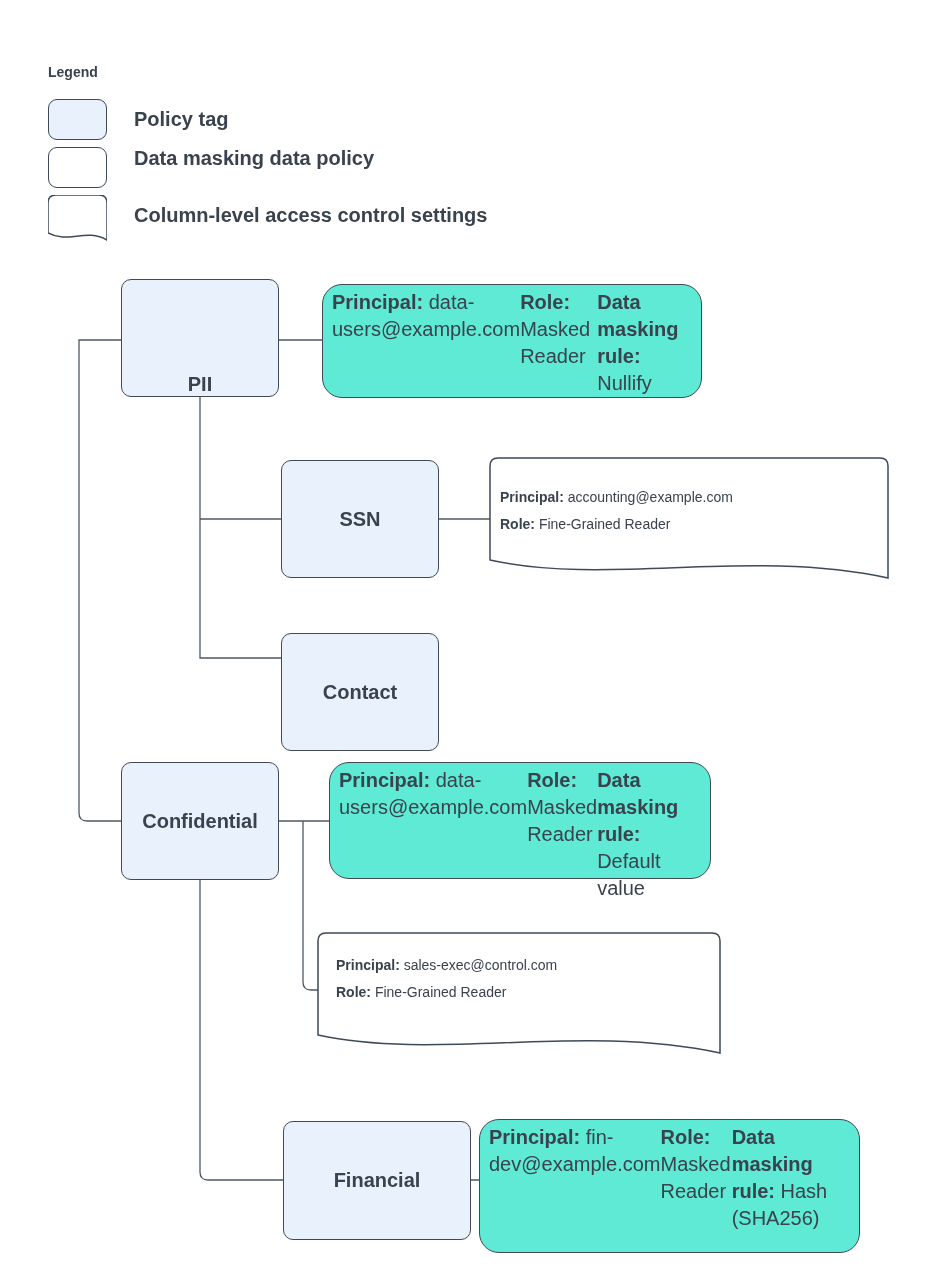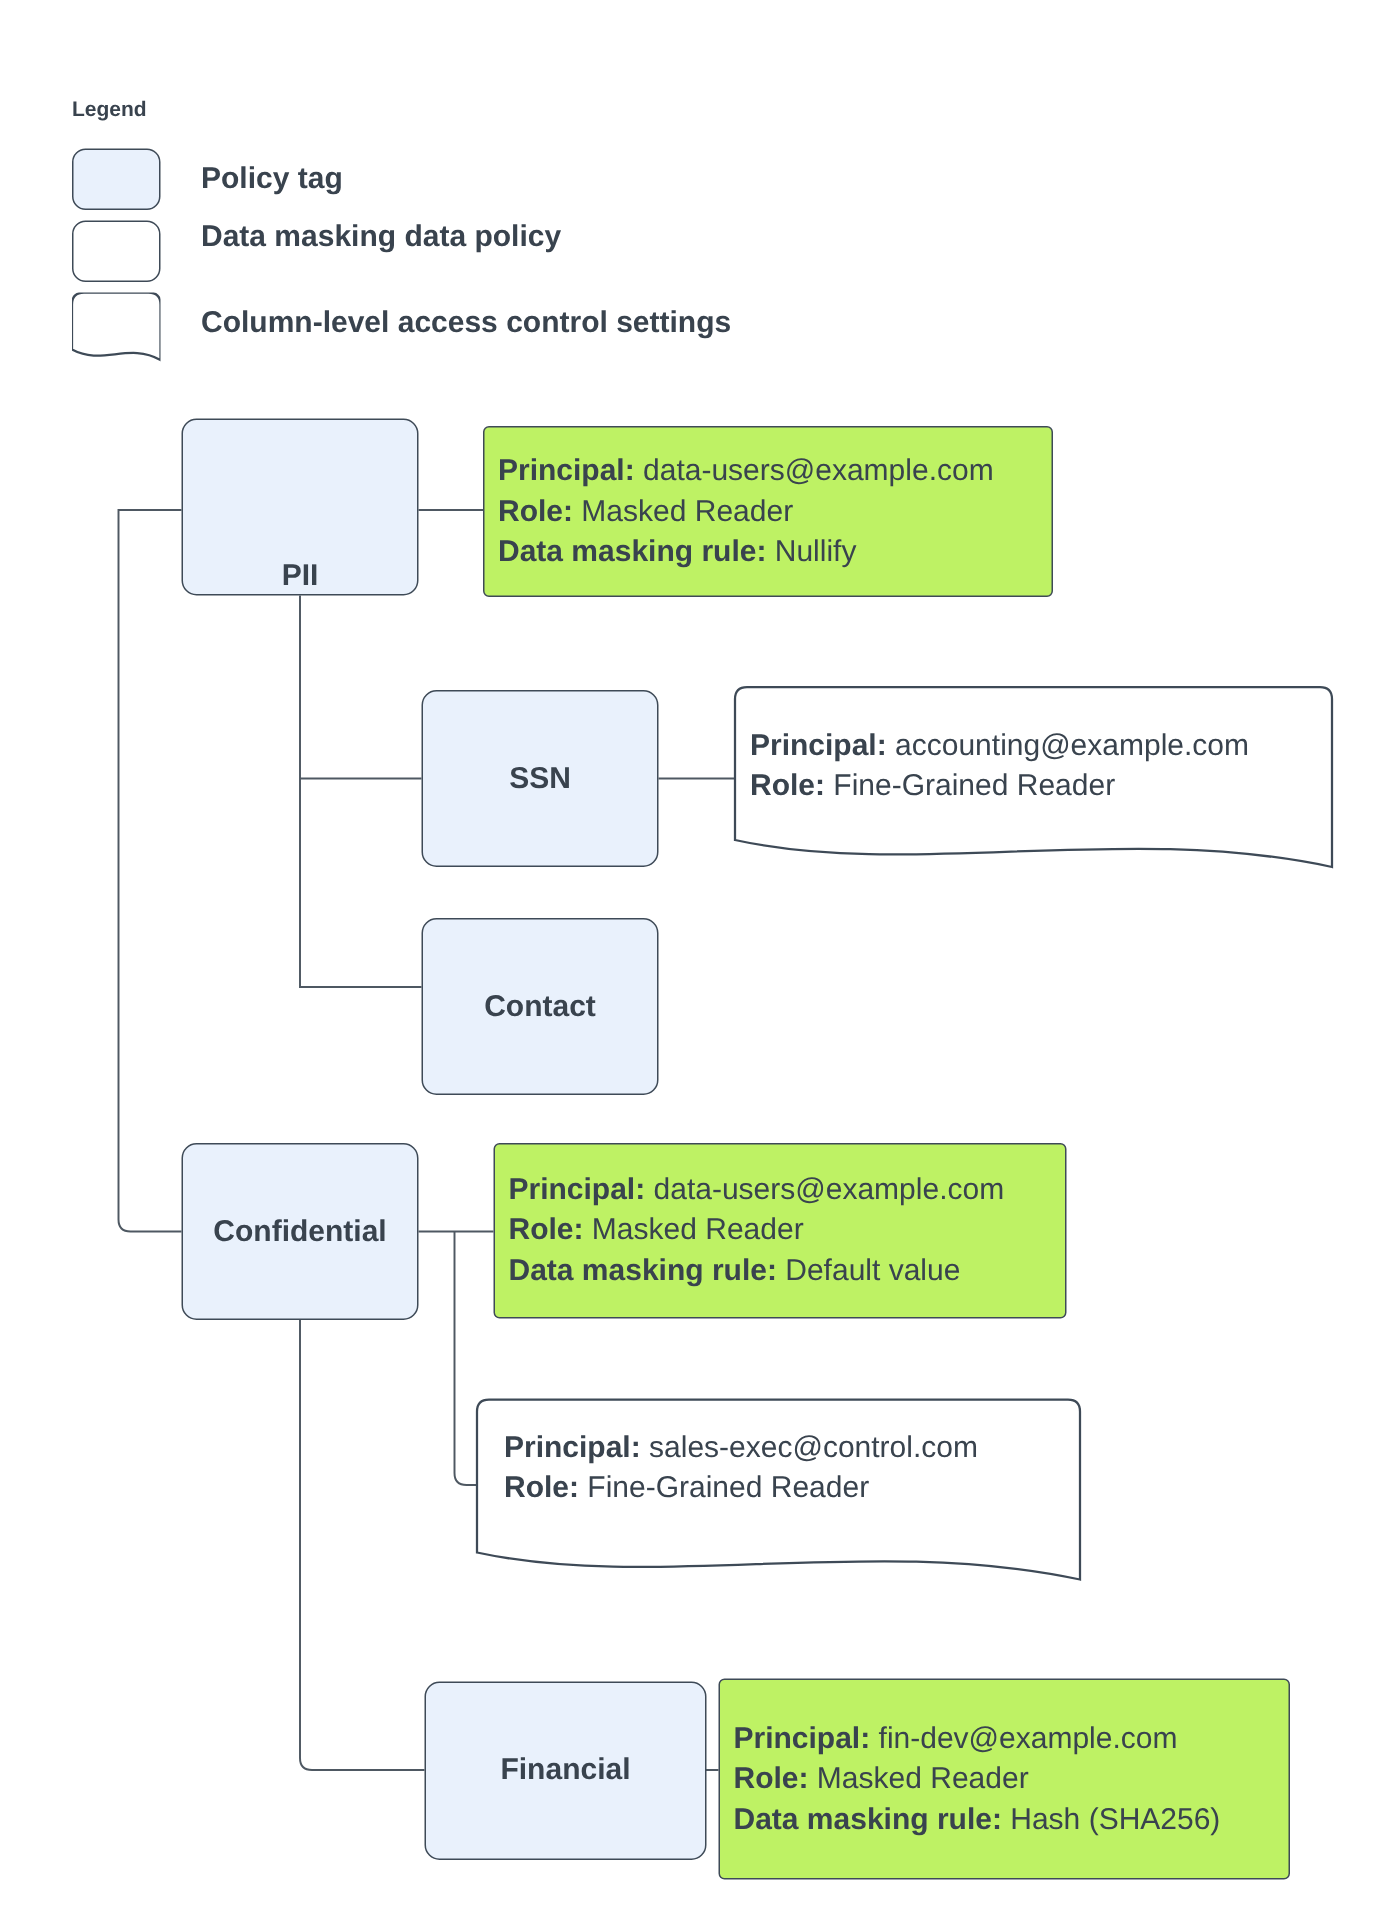--- a/index.html
+++ b/index.html
@@ -18,34 +18,34 @@
   .lswatch.white{background:#ffffff;}
   .lwave{margin-right:27px;flex:none;display:block;}
   .llabel{font-size:20px;font-weight:bold;white-space:nowrap;}
   .lrow3 .llabel{line-height:41px;}
 
   
   .node{position:absolute;background:#e9f1fc;border:1.5px solid #3e4a57;border-radius:10px;box-sizing:border-box;
         display:flex;align-items:center;justify-content:center;font-size:20px;font-weight:bold;}
   #pii{left:121px;top:279px;width:158px;height:118px;align-items:flex-end;}
   #ssn{left:281px;top:460px;width:158px;height:118px;}
-  #contact{left:281px;top:612px;width:158px;height:118px;}
+  #contact{left:281px;top:633px;width:158px;height:118px;}
   #confidential{left:121px;top:762px;width:158px;height:118px;}
   #financial{left:283px;top:1121px;width:188px;height:119px;}
 
   
-  .policy{position:absolute;background:#bef264;border:1.5px solid #3e4a57;border-radius:4px;box-sizing:border-box;
-          display:flex;flex-direction:column;justify-content:center;padding:4px 10px 4px 9px;
+  .policy{position:absolute;background:#5eead4;border:1.5px solid #3e4a57;border-radius:20px;box-sizing:border-box;
+          display:flex;flex-direction:row;justify-content:center;padding:4px 10px 4px 9px;
           font-size:20px;line-height:27px;}
   #p1{left:322px;top:284px;width:380px;height:114px;}
   #p2{left:329px;top:762px;width:382px;height:117px;}
   #p3{left:479px;top:1119px;width:381px;height:134px;}
 
   
-  .wtext{position:absolute;font-size:20px;line-height:27px;white-space:nowrap;}
+  .wtext{position:absolute;font-size:14px;line-height:27px;white-space:nowrap;}
   #w1t{left:500px;top:484px;}
   #w2t{left:336px;top:952px;}
 
   .pline b{font-weight:bold;}
 </style>
 </head>
 <body>
 
 <div class="canvas">
 

